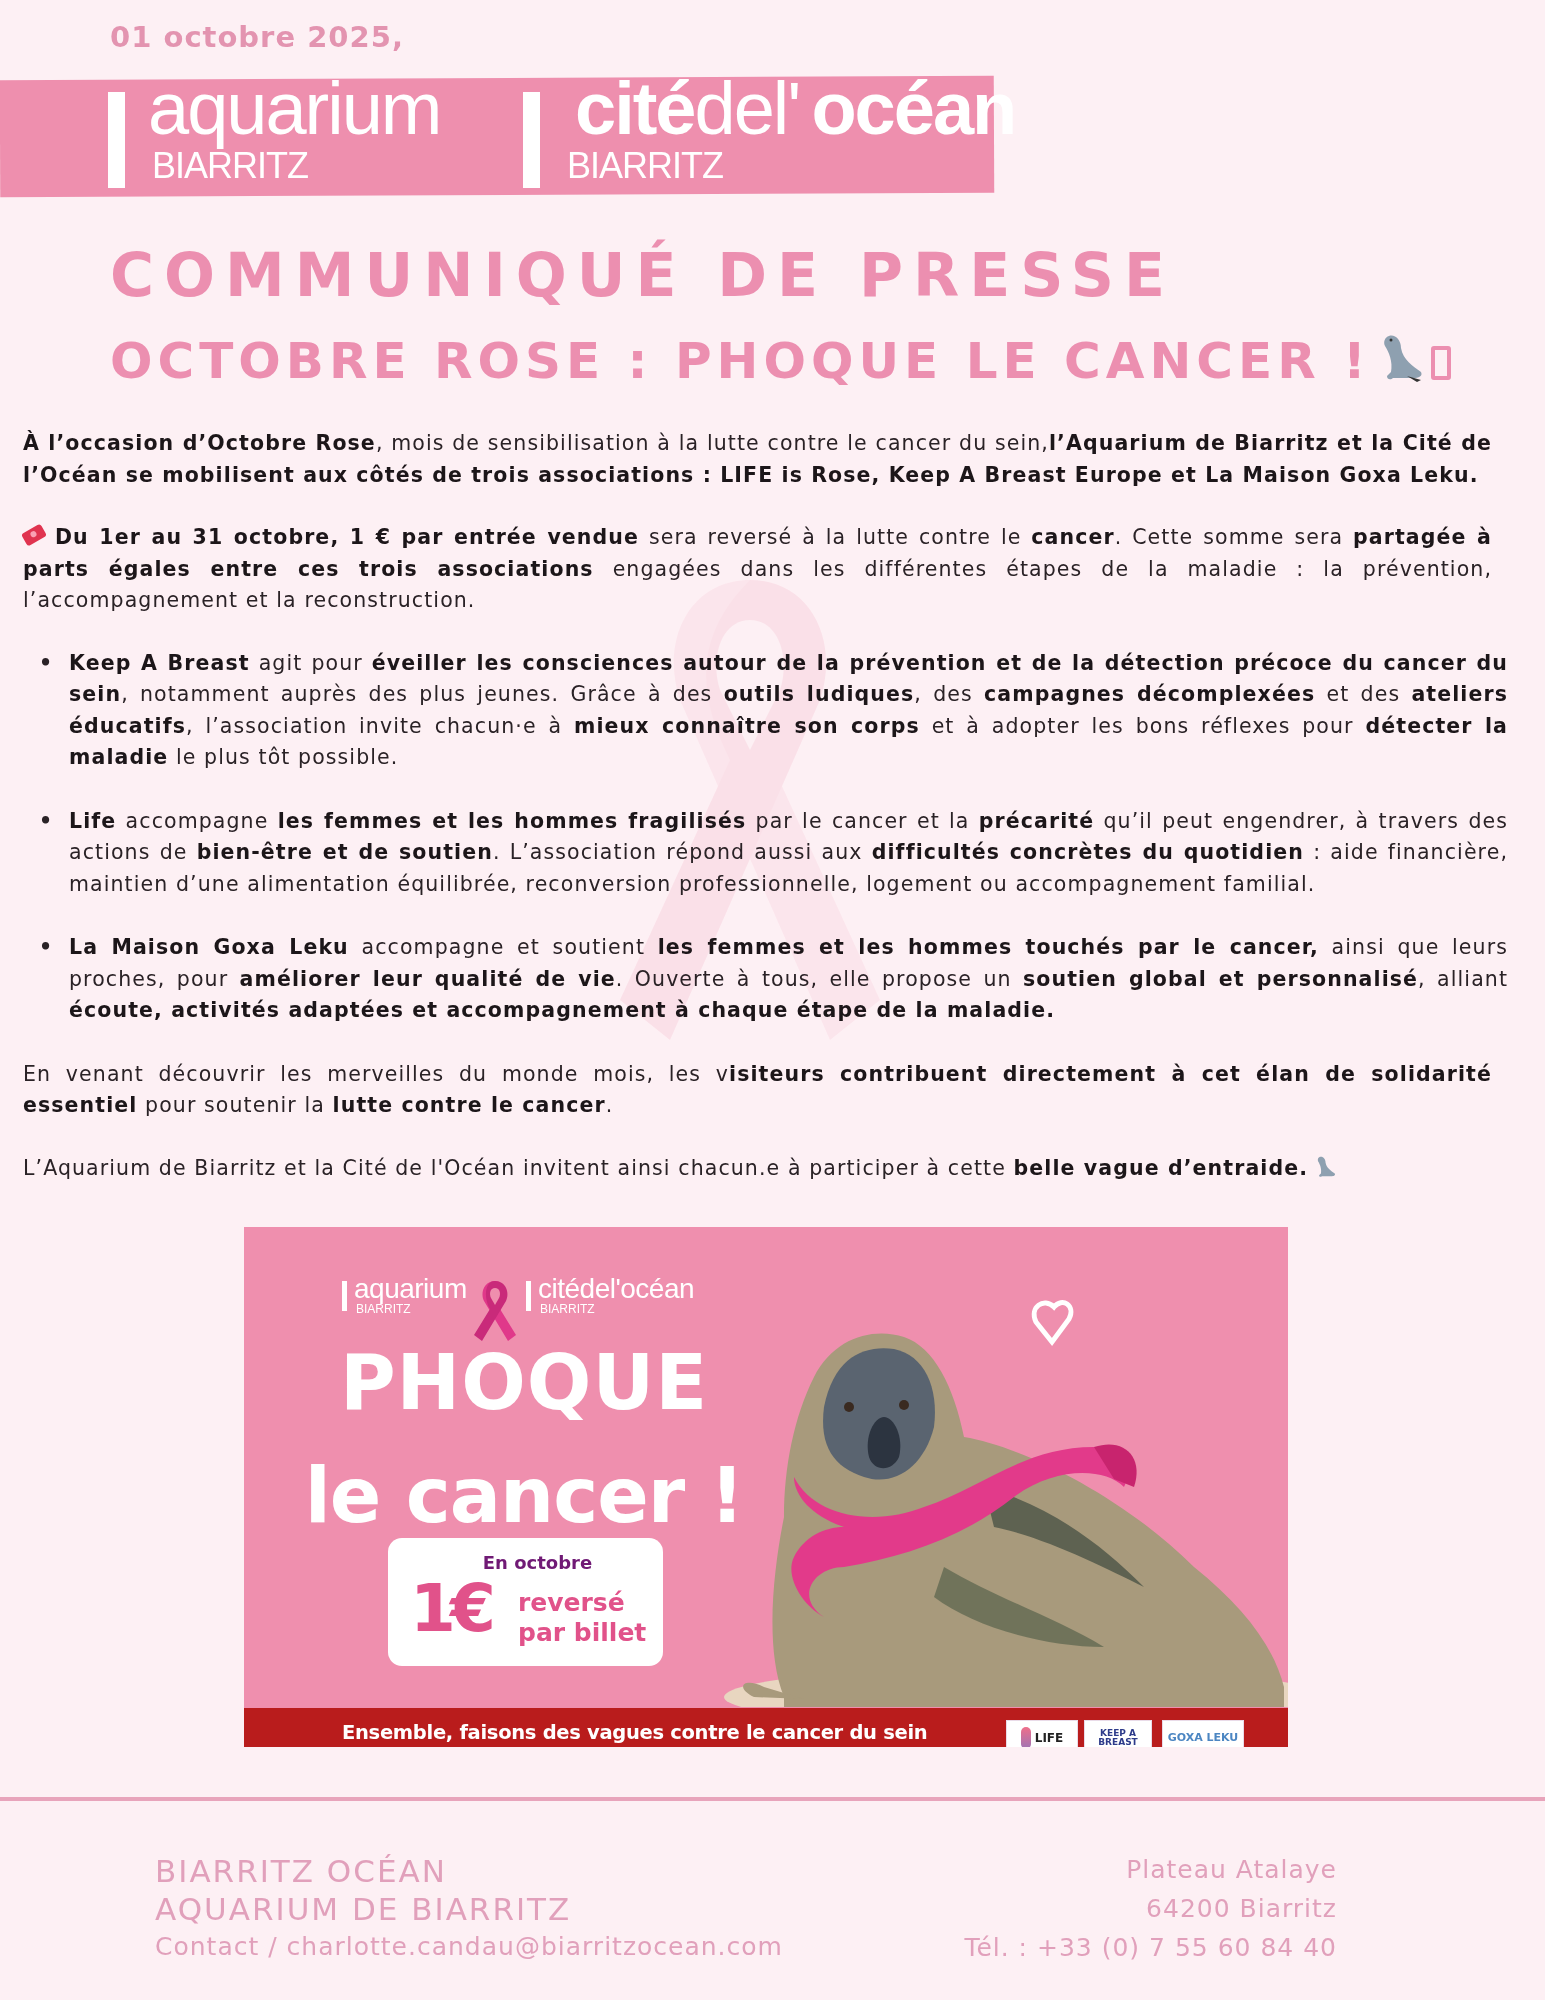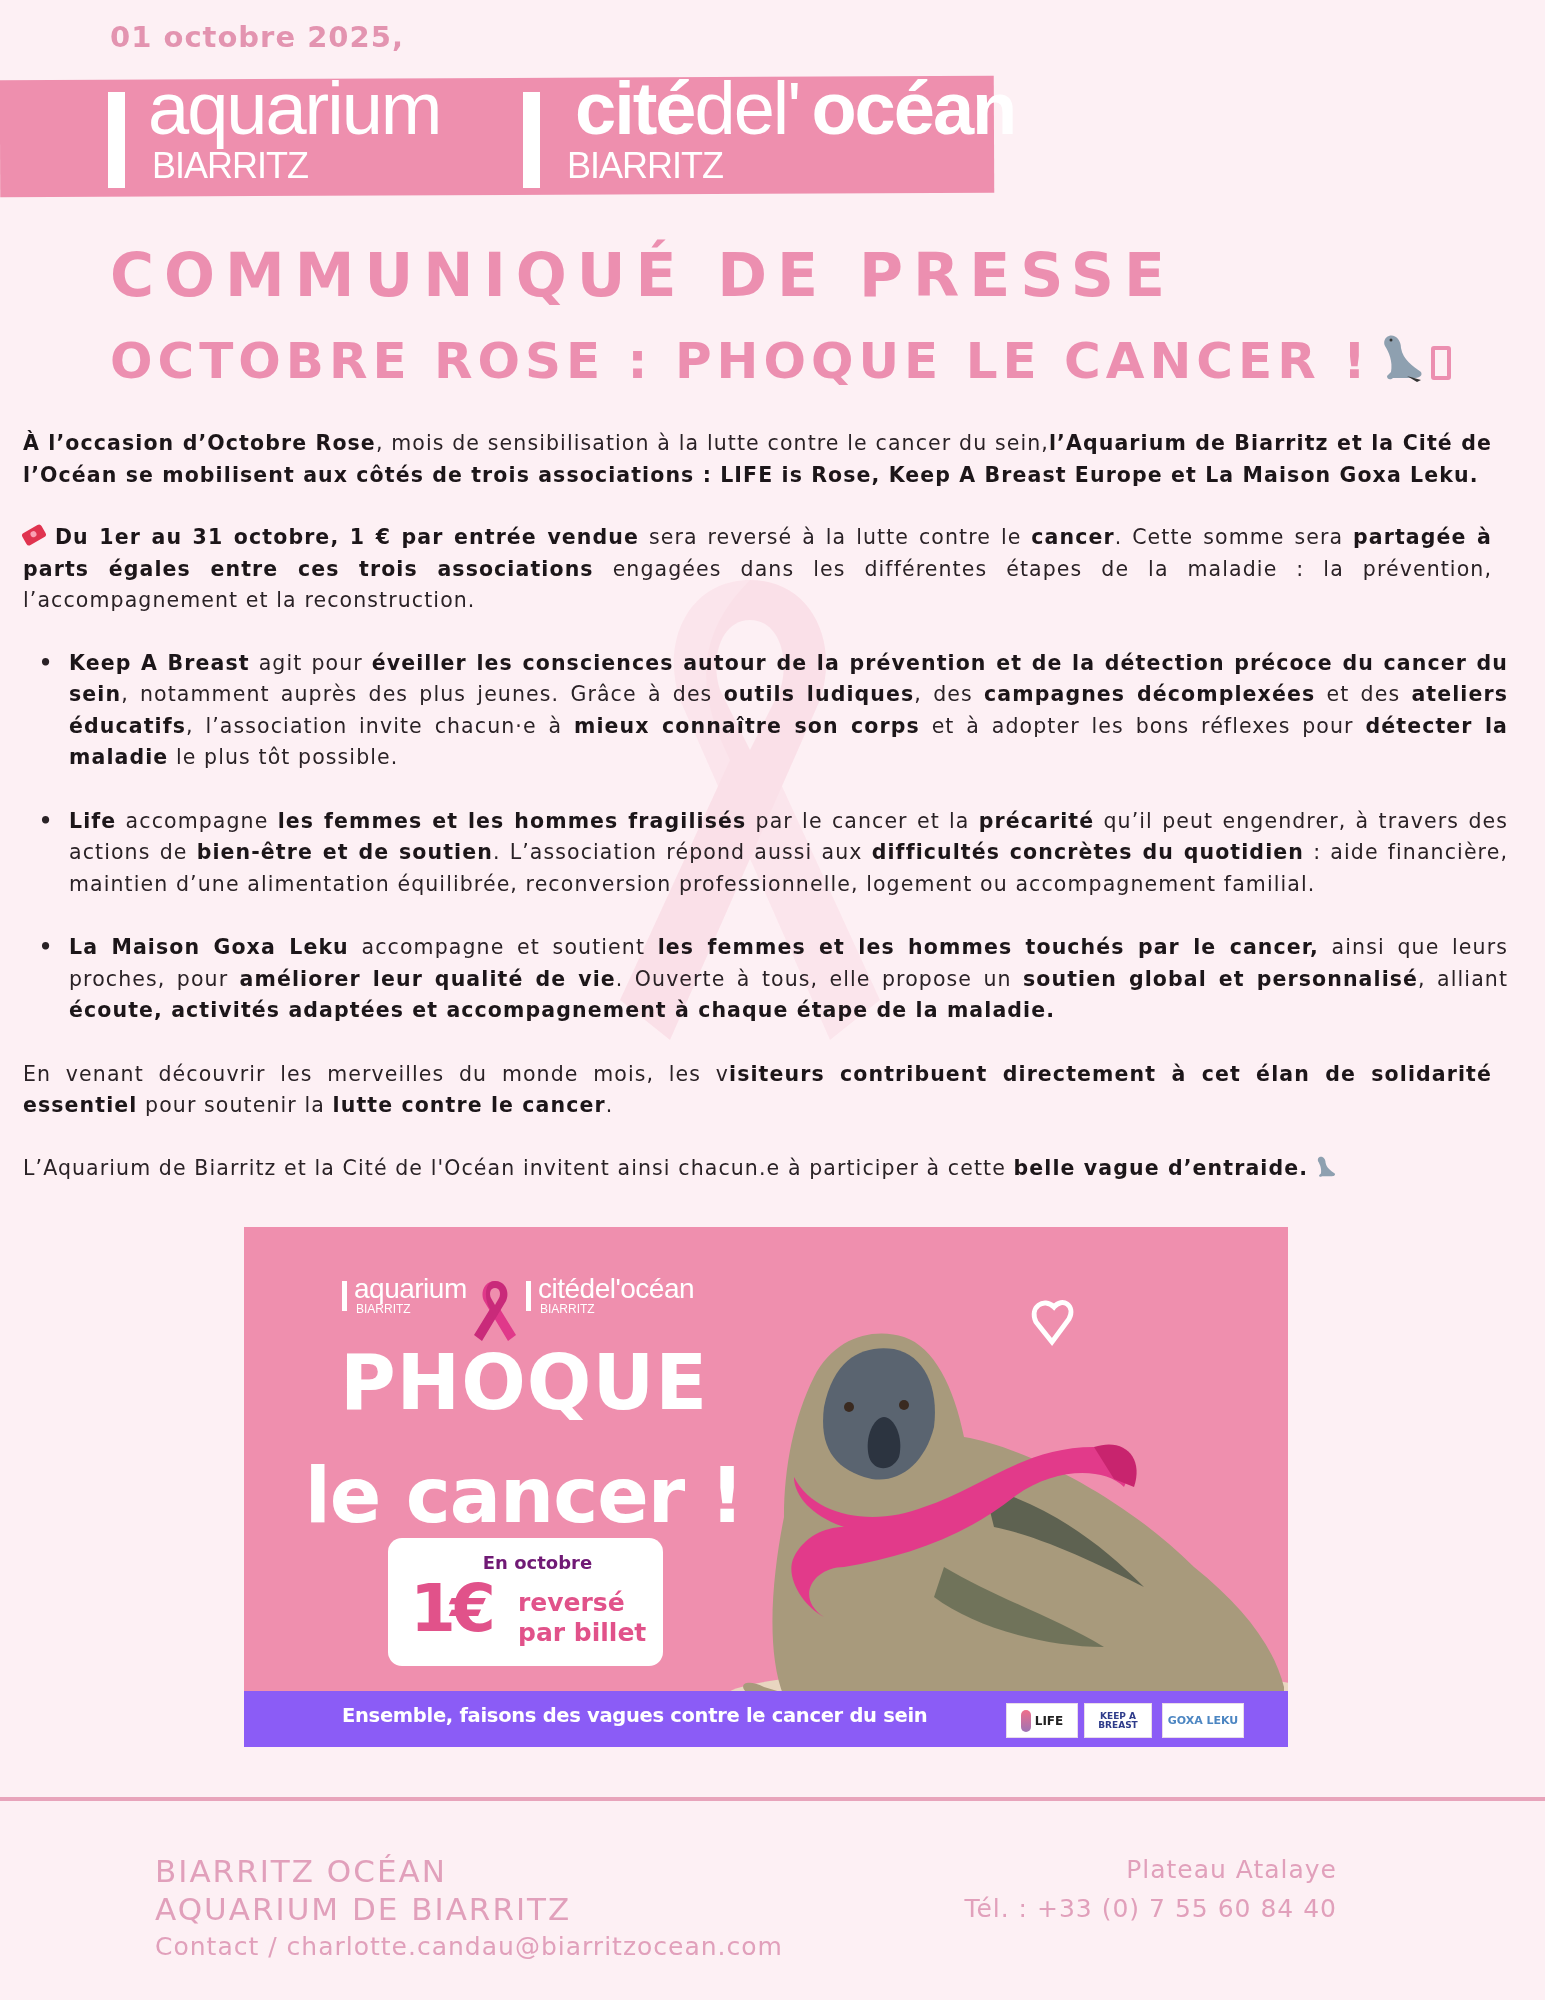--- a/index.html
+++ b/index.html
@@ -81,21 +81,21 @@
   }
   .promo {
     position:absolute; left:144px; top:311px; width:275px; height:128px;
     background:#fff; border-radius:14px;
   }
   .promo .p1 { position:absolute; left:12px; top:14px; width:100%; text-align:center; font-family:"DejaVu Sans", sans-serif; font-weight:bold; color:#701a75; font-size:18px; }
   .promo .p2 { position:absolute; left:22px; top:38px; font-family:"DejaVu Sans", sans-serif; font-weight:bold; color:#e1528a; font-size:66px; letter-spacing:-6px; line-height:1; }
   .promo .p3 { position:absolute; left:130px; top:50px; font-family:"DejaVu Sans", sans-serif; font-weight:bold; color:#e1528a; font-size:25px; line-height:30px; white-space:nowrap;}
   .banner .seal-art { position:absolute; left:480px; top:40px; width:564px; height:440px; }
   .banner .footer-band {
-    position:absolute; left:0; bottom:0; width:100%; height:56px; background:#8b5cf6;
+    position:absolute; left:0; bottom:0; width:100%; height:39px; background:#b91c1c;
   }
   .banner .footer-band .ft {
     position:absolute; left:98px; top:13px; color:#fff; font-family:"DejaVu Sans", sans-serif;
     font-weight:bold; font-size:19.5px; white-space:nowrap; letter-spacing:-0.3px;
   }
   .partner { position:absolute; top:12px; height:33px; background:#fff; border:1px solid #e9dbe8; font-family:"DejaVu Sans", sans-serif; font-weight:bold; font-size:12px; display:flex; align-items:center; justify-content:center; }
   .p-life { left:762px; width:70px; color:#222; }
   .p-kab { left:840px; width:66px; color:#2d3b8a; font-size:9px; line-height:9px; text-align:center; }
   .p-goxa { left:918px; width:80px; color:#4c86c2; font-size:11px; }
   .life-dot { display:inline-block; width:10px; height:22px; border-radius:6px; background:linear-gradient(#ef6f8a,#9e74b5); margin-right:4px; }
@@ -217,14 +217,15 @@
 
 <div class="divider"></div>
 
 <div class="foot-left">
   <span class="fl1">BIARRITZ OCÉAN</span>
   <span class="fl2">AQUARIUM DE BIARRITZ</span>
   <span class="fl3">Contact / charlotte.candau@biarritzocean.com</span>
 </div>
 <div class="foot-right">
   <span>Plateau Atalaye</span>
+  <span>64200 Biarritz</span>
   <span>Tél. : +33 (0) 7 55 60 84 40</span>
 </div>
 
 </body></html>

